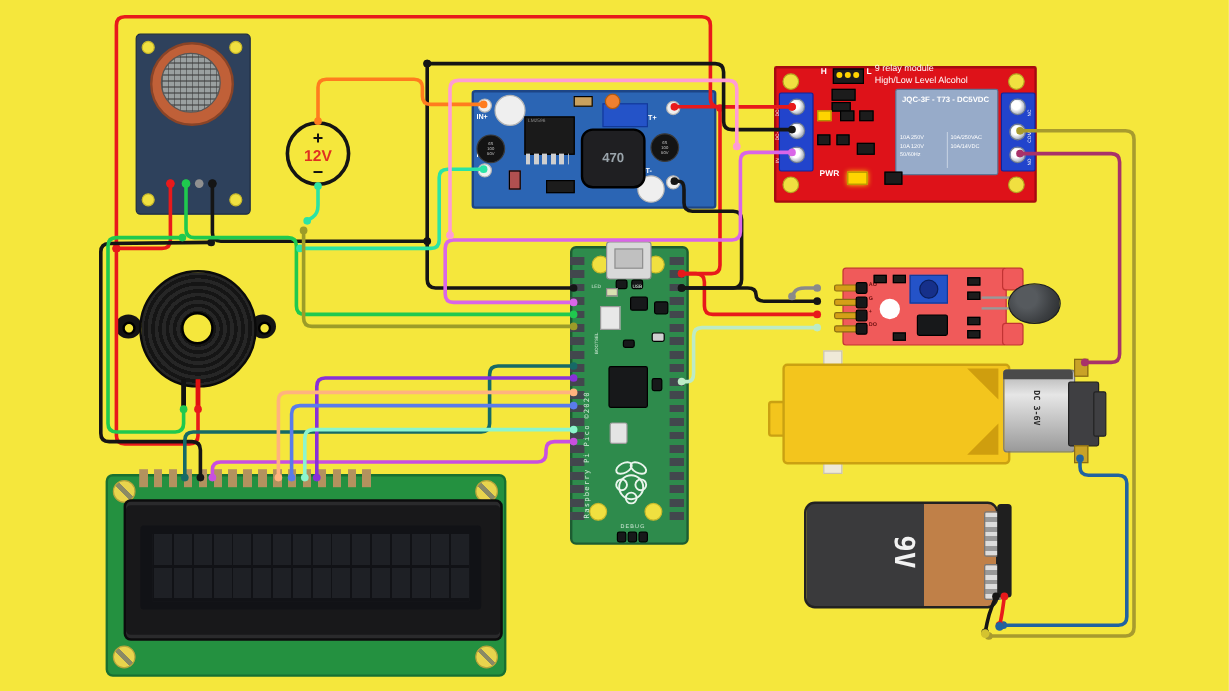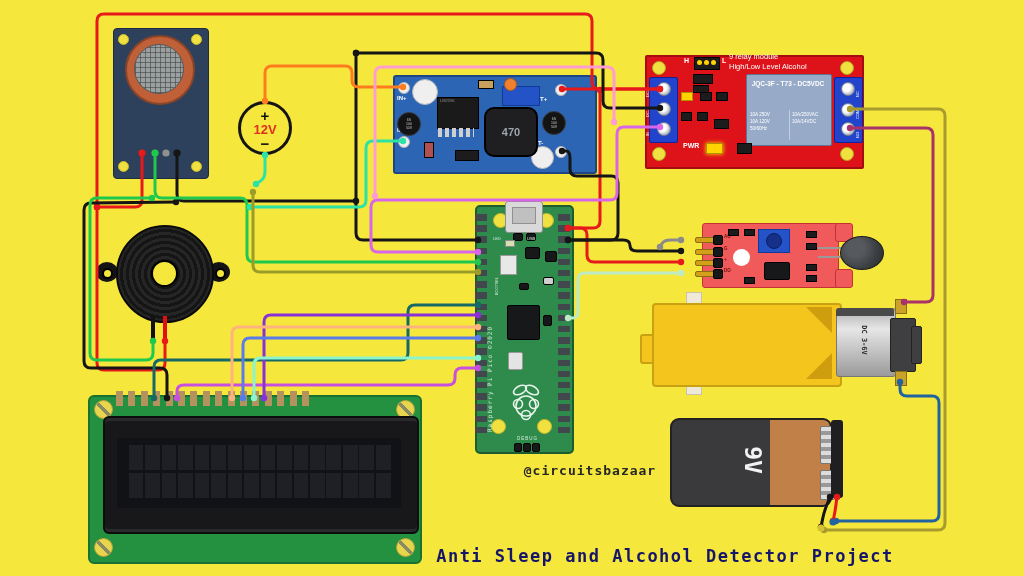--- a/index.html
+++ b/index.html
@@ -290,22 +290,20 @@
   <div class="abs lcd-board" style="left:88px;top:395px;width:330px;height:165px;"></div>
   <div class="abs lcd-pins" style="left:116px;top:391px;width:198px;height:15px;"></div>
   <div class="abs circle lcd-screw" style="left:94px;top:400px;width:17px;height:17px;"></div>
   <div class="abs circle lcd-screw" style="left:396px;top:400px;width:17px;height:17px;"></div>
   <div class="abs circle lcd-screw" style="left:94px;top:538px;width:17px;height:17px;"></div>
   <div class="abs circle lcd-screw" style="left:396px;top:538px;width:17px;height:17px;"></div>
   <div class="abs lcd-bezel" style="left:103px;top:416px;width:312px;height:114px;"></div>
   <div class="abs lcd-screen" style="left:117px;top:438px;width:284px;height:70px;"></div>
   <div class="abs lcd-cells" style="left:127px;top:445px;width:264px;height:56px;"></div>
 
-  <div class="abs mono credit" style="left:505px;top:463px;width:170px;text-align:center;">@circuitsbazaar</div>
-  <div class="abs mono title" style="left:435px;top:546px;width:460px;text-align:center;">Anti Sleep and Alcohol Detector Project</div>
 
   <svg id="wire-layer" width="1024" height="576" viewBox="0 0 1024 576">
       <path d="M 142 153 L 142 200 Q 142 207 135 207 L 97 207" fill="none" stroke="#E8191B" stroke-width="3" stroke-linecap="round"></path>
       <circle cx="142" cy="153" r="3.2" fill="#E8191B"></circle>
       <circle cx="97" cy="207" r="3.2" fill="#E8191B"></circle>
       <path d="M 97 207 L 97 21 Q 97 14 104 14 L 585 14 Q 592 14 592 21 L 592 82 Q 592 89 599 89 L 660 89" fill="none" stroke="#E8191B" stroke-width="3" stroke-linecap="round"></path>
       <circle cx="97" cy="207" r="3.2" fill="#E8191B"></circle>
       <circle cx="660" cy="89" r="3.2" fill="#E8191B"></circle>
       <path d="M 562 89 L 660 89" fill="none" stroke="#E8191B" stroke-width="3" stroke-linecap="round"></path>
       <circle cx="562" cy="89" r="3.2" fill="#E8191B"></circle>

